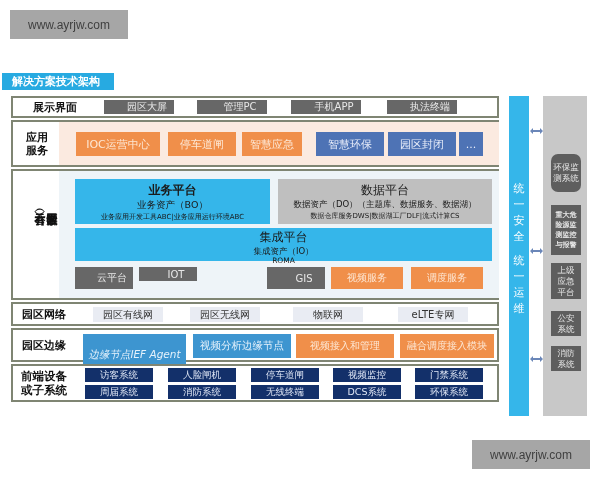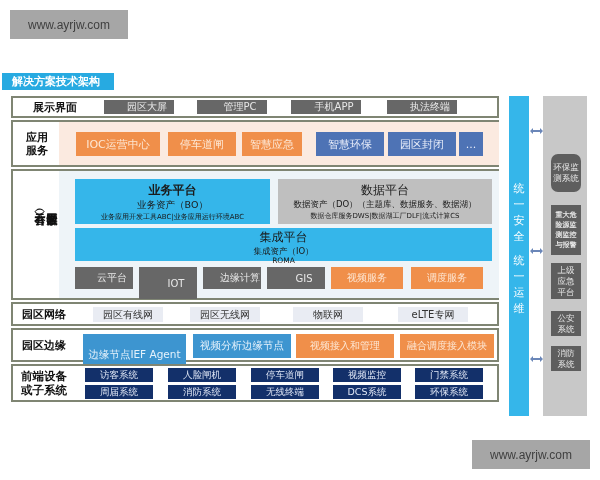--- a/index.html
+++ b/index.html
@@ -94,38 +94,37 @@
     <div class="block-sub" style="font-size:8.5px;">数据资产（DO）（主题库、数据服务、数据湖）</div>
     <div class="block-sub2">数据仓库服务DWS|数据湖工厂DLF|流式计算CS</div>
   </div>
 
   <div class="abs cyan" style="left:62px;top:57px;width:417px;height:33px;text-align:center;padding-top:1px;">
     <div class="block-title" style="font-weight:normal;">集成平台</div>
     <div class="block-sub" style="font-size:8.5px;line-height:10px;">集成资产（IO）</div>
     <div class="block-sub2" style="font-size:7.5px;">ROMA</div>
   </div>
   <div class="chip gray" style="left:62px;top:96px;width:58px;height:22px;">云平台</div>
-  <div class="chip gray" style="left:126px;top:96px;width:58px;height:32px;">IOT</div>
-  <div class="chip gray" style="left:190px;top:96px;width:58px;height:22px;">边缘计算</div>
+  <div class="chip gray" style="left:126px;top:96px;width:58px;height:14px;">IOT</div>
   <div class="chip gray" style="left:254px;top:96px;width:58px;height:22px;">GIS</div>
   <div class="chip orange" style="left:318px;top:96px;width:72px;height:22px;font-size:10px;">视频服务</div>
   <div class="chip orange" style="left:398px;top:96px;width:72px;height:22px;font-size:10px;">调度服务</div>
 </div>
 
 <div class="row" style="top:302px;height:24px;">
   <div class="row-label" style="left:9px;top:4px;">园区网络</div>
   <div class="chip light" style="left:80px;top:3px;width:70px;height:15px;">园区有线网</div>
   <div class="chip light" style="left:177px;top:3px;width:70px;height:15px;">园区无线网</div>
   <div class="chip light" style="left:280px;top:3px;width:70px;height:15px;">物联网</div>
   <div class="chip light" style="left:385px;top:3px;width:70px;height:15px;">eLTE专网</div>
 </div>
 
 <div class="row" style="top:328px;height:34px;">
   <div class="row-label" style="left:9px;top:9px;">园区边缘</div>
-  <div class="chip lblue" style="left:70px;top:4px;width:103px;height:41px;">边缘节点IEF Agent</div>
+  <div class="chip lblue" style="left:70px;top:4px;width:103px;height:41px;font-style:italic;">边缘节点IEF Agent</div>
   <div class="chip lblue" style="left:180px;top:4px;width:98px;height:24px;">视频分析边缘节点</div>
   <div class="chip orange" style="left:283px;top:4px;width:98px;height:24px;font-size:10px;">视频接入和管理</div>
   <div class="chip orange" style="left:387px;top:4px;width:94px;height:24px;font-size:10px;">融合调度接入模块</div>
 </div>
 
 <div class="row" style="top:364px;height:38px;">
   <div class="row-label" style="left:8px;top:3px;font-size:11.5px;line-height:14px;">
     <div>前端设备</div>
     <div>或子系统</div>
   </div>

